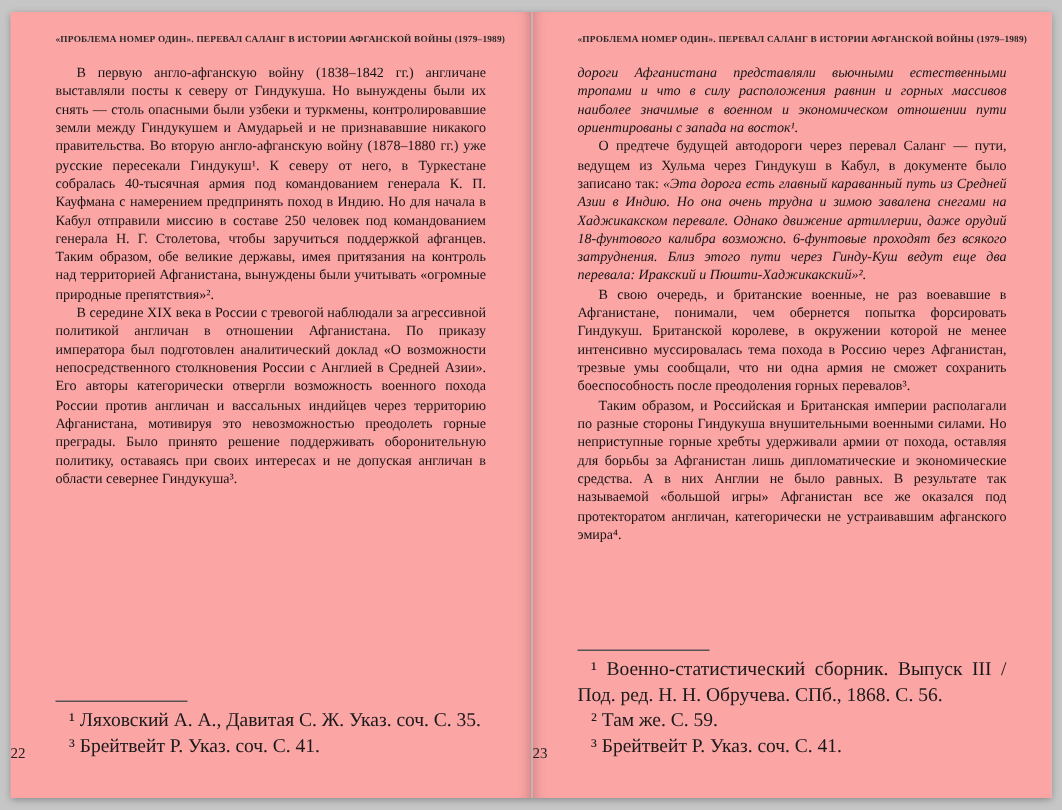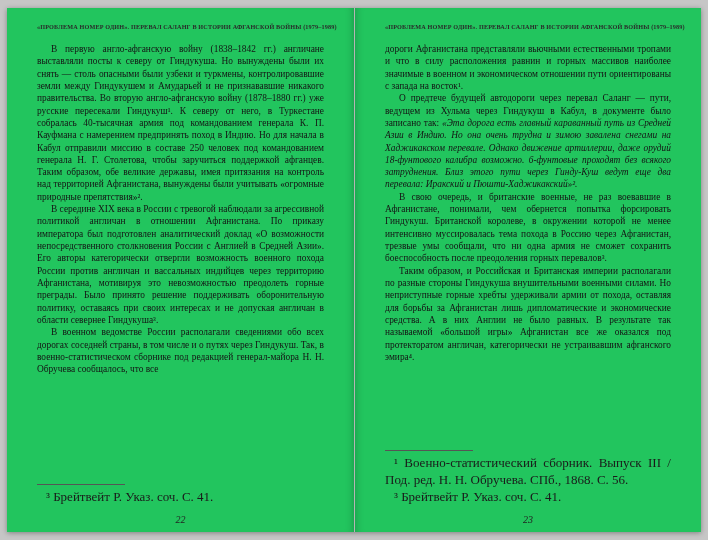--- a/index.html
+++ b/index.html
@@ -12,21 +12,21 @@
   }
   .spread {
     position:absolute;
     left:7px; top:8px;
     display:flex;
     box-shadow:0 1px 5px rgba(0,0,0,0.35);
   }
   .page {
     width:347px;
     height:524px;
-    background:#22c55e;
+    background:#fca5a5;
     position:relative;
     padding:15px 30px 0 30px;
   }
   .page-left  { box-shadow:inset -7px 0 9px -7px rgba(0,0,0,0.28); }
   .page-right { box-shadow:inset  7px 0 9px -7px rgba(0,0,0,0.28); border-left:1px solid #b5b5b5; }
   .running-header {
     text-align:center;
     font-size:6.2px;
     font-weight:700;
     letter-spacing:0.15px;
@@ -34,75 +34,74 @@
     white-space:nowrap;
     margin-bottom:13px;
   }
   .body-text {
     font-size:9.4px;
     line-height:1.31;
     text-align:justify;
     color:#141414;
   }
   .body-text p { text-indent:14px; }
-  .body-text p.no-indent { text-indent:0; }
+  .body-text p.no-indent { text-indent:0;font-style:italic; }
   .italic { font-style:italic; }
   .footnotes {
     position:absolute;
     left:30px; right:30px;
     bottom:26px;
     font-size:13px;
     line-height:1.3;
     text-align:justify;
     color:#1a1a1a;
   }
   .footnote-rule {
     width:88px;
     border-top:1px solid #555;
     margin-bottom:4px;
   }
   .footnote { text-indent:9px; }
   .page-number {
     position:absolute;
-    left:0; bottom:7px;
+    left:0; bottom:24px;
     width:100%;
-    text-align:center;
     font-size:10px;
     color:#222;
-    font-style:italic;
   }
 </style>
 </head>
 <body>
 
 <div class="spread">
 
   <div class="page page-left">
     <div class="running-header">«ПРОБЛЕМА НОМЕР ОДИН». ПЕРЕВАЛ САЛАНГ В ИСТОРИИ АФГАНСКОЙ ВОЙНЫ (1979–1989)</div>
     <div class="body-text">
       <p>В первую англо-афганскую войну (1838–1842 гг.) англичане выставляли посты к северу от Гиндукуша. Но вынуждены были их снять — столь опасными были узбеки и туркмены, контролировавшие земли между Гиндукушем и Амударьей и не признававшие никакого правительства. Во вторую англо-афганскую войну (1878–1880 гг.) уже русские пересекали Гиндукуш¹. К северу от него, в Туркестане собралась 40-тысячная армия под командованием генерала К. П. Кауфмана с намерением предпринять поход в Индию. Но для начала в Кабул отправили миссию в составе 250 человек под командованием генерала Н. Г. Столетова, чтобы заручиться поддержкой афганцев. Таким образом, обе великие державы, имея притязания на контроль над территорией Афганистана, вынуждены были учитывать «огромные природные препятствия»².</p>
       <p>В середине XIX века в России с тревогой наблюдали за агрессивной политикой англичан в отношении Афганистана. По приказу императора был подготовлен аналитический доклад «О возможности непосредственного столкновения России с Англией в Средней Азии». Его авторы категорически отвергли возможность военного похода России против англичан и вассальных индийцев через территорию Афганистана, мотивируя это невозможностью преодолеть горные преграды. Было принято решение поддерживать оборонительную политику, оставаясь при своих интересах и не допуская англичан в области севернее Гиндукуша³.</p>
-      <p>В военном ведомстве России располагали сведениями обо всех дорогах соседней страны, в том числе и о путях через Гиндукуш. Так, в военно-статистическом сборнике под редакцией генерал-майора Н. Н. Обручева сообщалось, что все</p>
     </div>
     <div class="footnotes">
       <div class="footnote-rule"></div>
+      <p class="footnote">¹ Ляховский А. А., Давитая С. Ж. Указ. соч. С. 35.</p>
       <p class="footnote">³ Брейтвейт Р. Указ. соч. С. 41.</p>
     </div>
     <div class="page-number">22</div>
   </div>
 
   <div class="page page-right">
     <div class="running-header">«ПРОБЛЕМА НОМЕР ОДИН». ПЕРЕВАЛ САЛАНГ В ИСТОРИИ АФГАНСКОЙ ВОЙНЫ (1979–1989)</div>
     <div class="body-text">
       <p class="no-indent">дороги Афганистана представляли вьючными естественными тропами и что в силу расположения равнин и горных массивов наиболее значимые в военном и экономическом отношении пути ориентированы с запада на восток¹.</p>
       <p><span>О предтече будущей автодороги через перевал Саланг — пути, ведущем из Хульма через Гиндукуш в Кабул, в документе было записано так: </span><span class="italic">«Эта дорога есть главный караванный путь из Средней Азии в Индию. Но она очень трудна и зимою завалена снегами на Хаджикакском перевале. Однако движение артиллерии, даже орудий 18-фунтового калибра возможно. 6-фунтовые проходят без всякого затруднения. Близ этого пути через Гинду-Куш ведут еще два перевала: Иракский и Пюшти-Хаджикакский»².</span></p>
       <p>В свою очередь, и британские военные, не раз воевавшие в Афганистане, понимали, чем обернется попытка форсировать Гиндукуш. Британской королеве, в окружении которой не менее интенсивно муссировалась тема похода в Россию через Афганистан, трезвые умы сообщали, что ни одна армия не сможет сохранить боеспособность после преодоления горных перевалов³.</p>
       <p>Таким образом, и Российская и Британская империи располагали по разные стороны Гиндукуша внушительными военными силами. Но неприступные горные хребты удерживали армии от похода, оставляя для борьбы за Афганистан лишь дипломатические и экономические средства. А в них Англии не было равных. В результате так называемой «большой игры» Афганистан все же оказался под протекторатом англичан, категорически не устраивавшим афганского эмира⁴.</p>
     </div>
     <div class="footnotes">
       <div class="footnote-rule"></div>
       <p class="footnote">¹ Военно-статистический сборник. Выпуск III / Под. ред. Н. Н. Обручева. СПб., 1868. С. 56.</p>
+      <p class="footnote">² Там же. С. 59.</p>
       <p class="footnote">³ Брейтвейт Р. Указ. соч. С. 41.</p>
     </div>
     <div class="page-number">23</div>
   </div>
 
 </div>
 
 </body></html>

